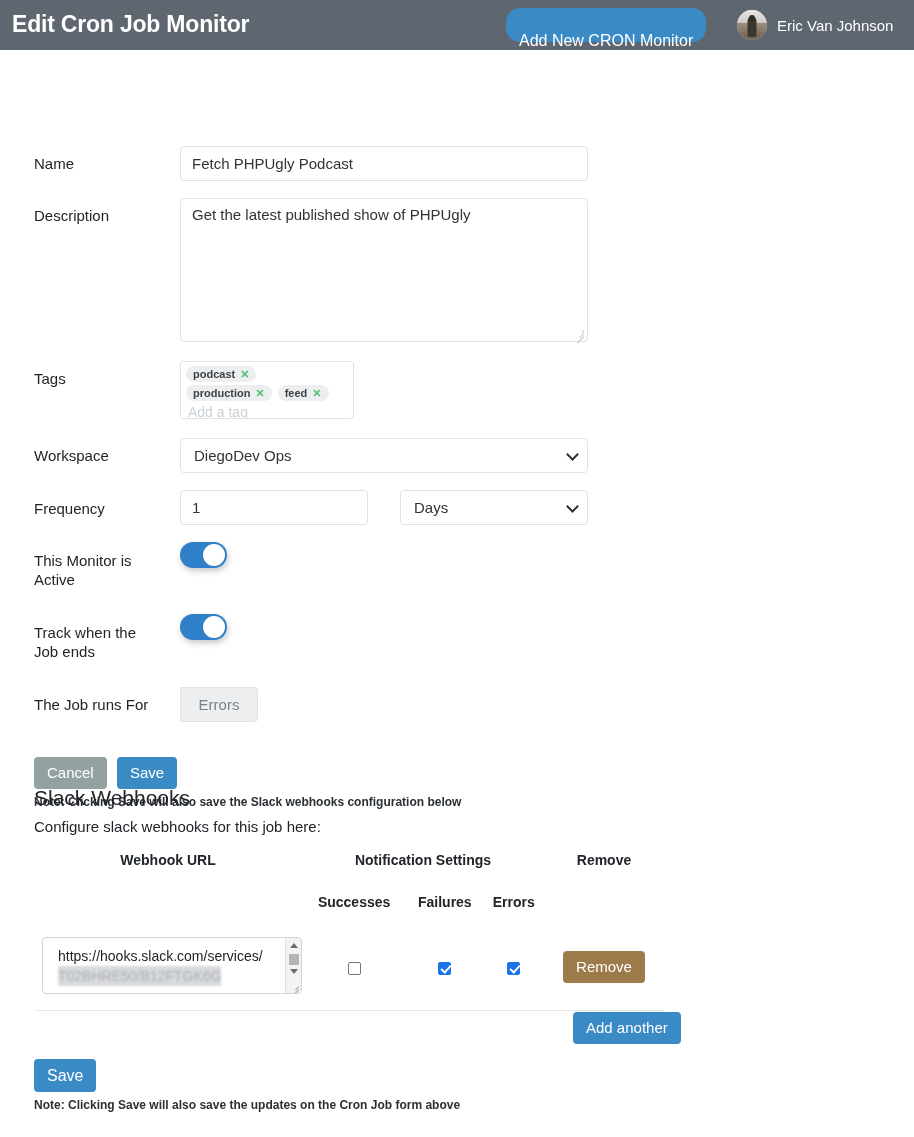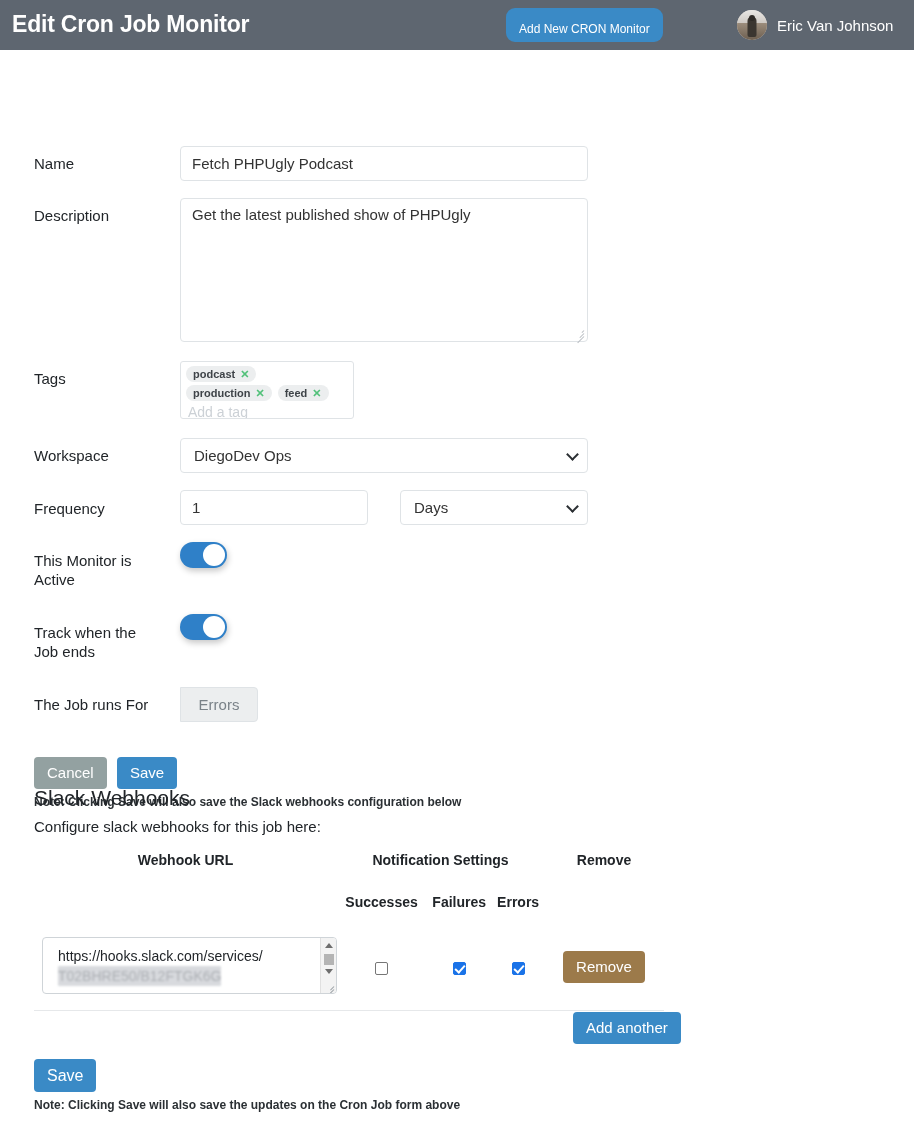--- a/index.html
+++ b/index.html
@@ -26,26 +26,26 @@
     font-size: 23px;
     font-weight: bold;
     color: #ffffff;
     letter-spacing: -0.2px;
     white-space: nowrap;
   }
   .topbar-cta {
     position: absolute;
     left: 506px; top: 8px;
     height: 34px;
-    padding: 4px 13px;
+    padding: 16px 13px;
     background: #3a8ac6;
     color: #ffffff;
-    font-size: 12px;
+    font-size: 16px;
     border: none;
-    border-radius: 9px;
+    border-radius: 14px;
     cursor: pointer;
     line-height: 34px;
     white-space: nowrap;
     font-family: "Liberation Sans", sans-serif;
   }
   .user-block {
     position: absolute;
     left: 737px; top: 10px;
     display: flex;
     align-items: center;
@@ -315,21 +315,21 @@
   #webhook-table tbody td {
     height: 85px;
     vertical-align: middle;
     text-align: center;
     border-bottom: 1px solid #e6e8ea;
   }
 
   .url-cell { text-align: left !important; padding-left: 8px !important; }
   .url-box {
     position: relative;
-    width: 295px; height: 57px;
+    width: 260px; height: 57px;
     border: 1px solid #cfd4d8;
     border-radius: 4px;
     background: #ffffff;
     overflow: hidden;
     display: inline-block;
   }
   .url-text {
     position: absolute;
     left: 15px; top: 8px;
     width: 205px;

